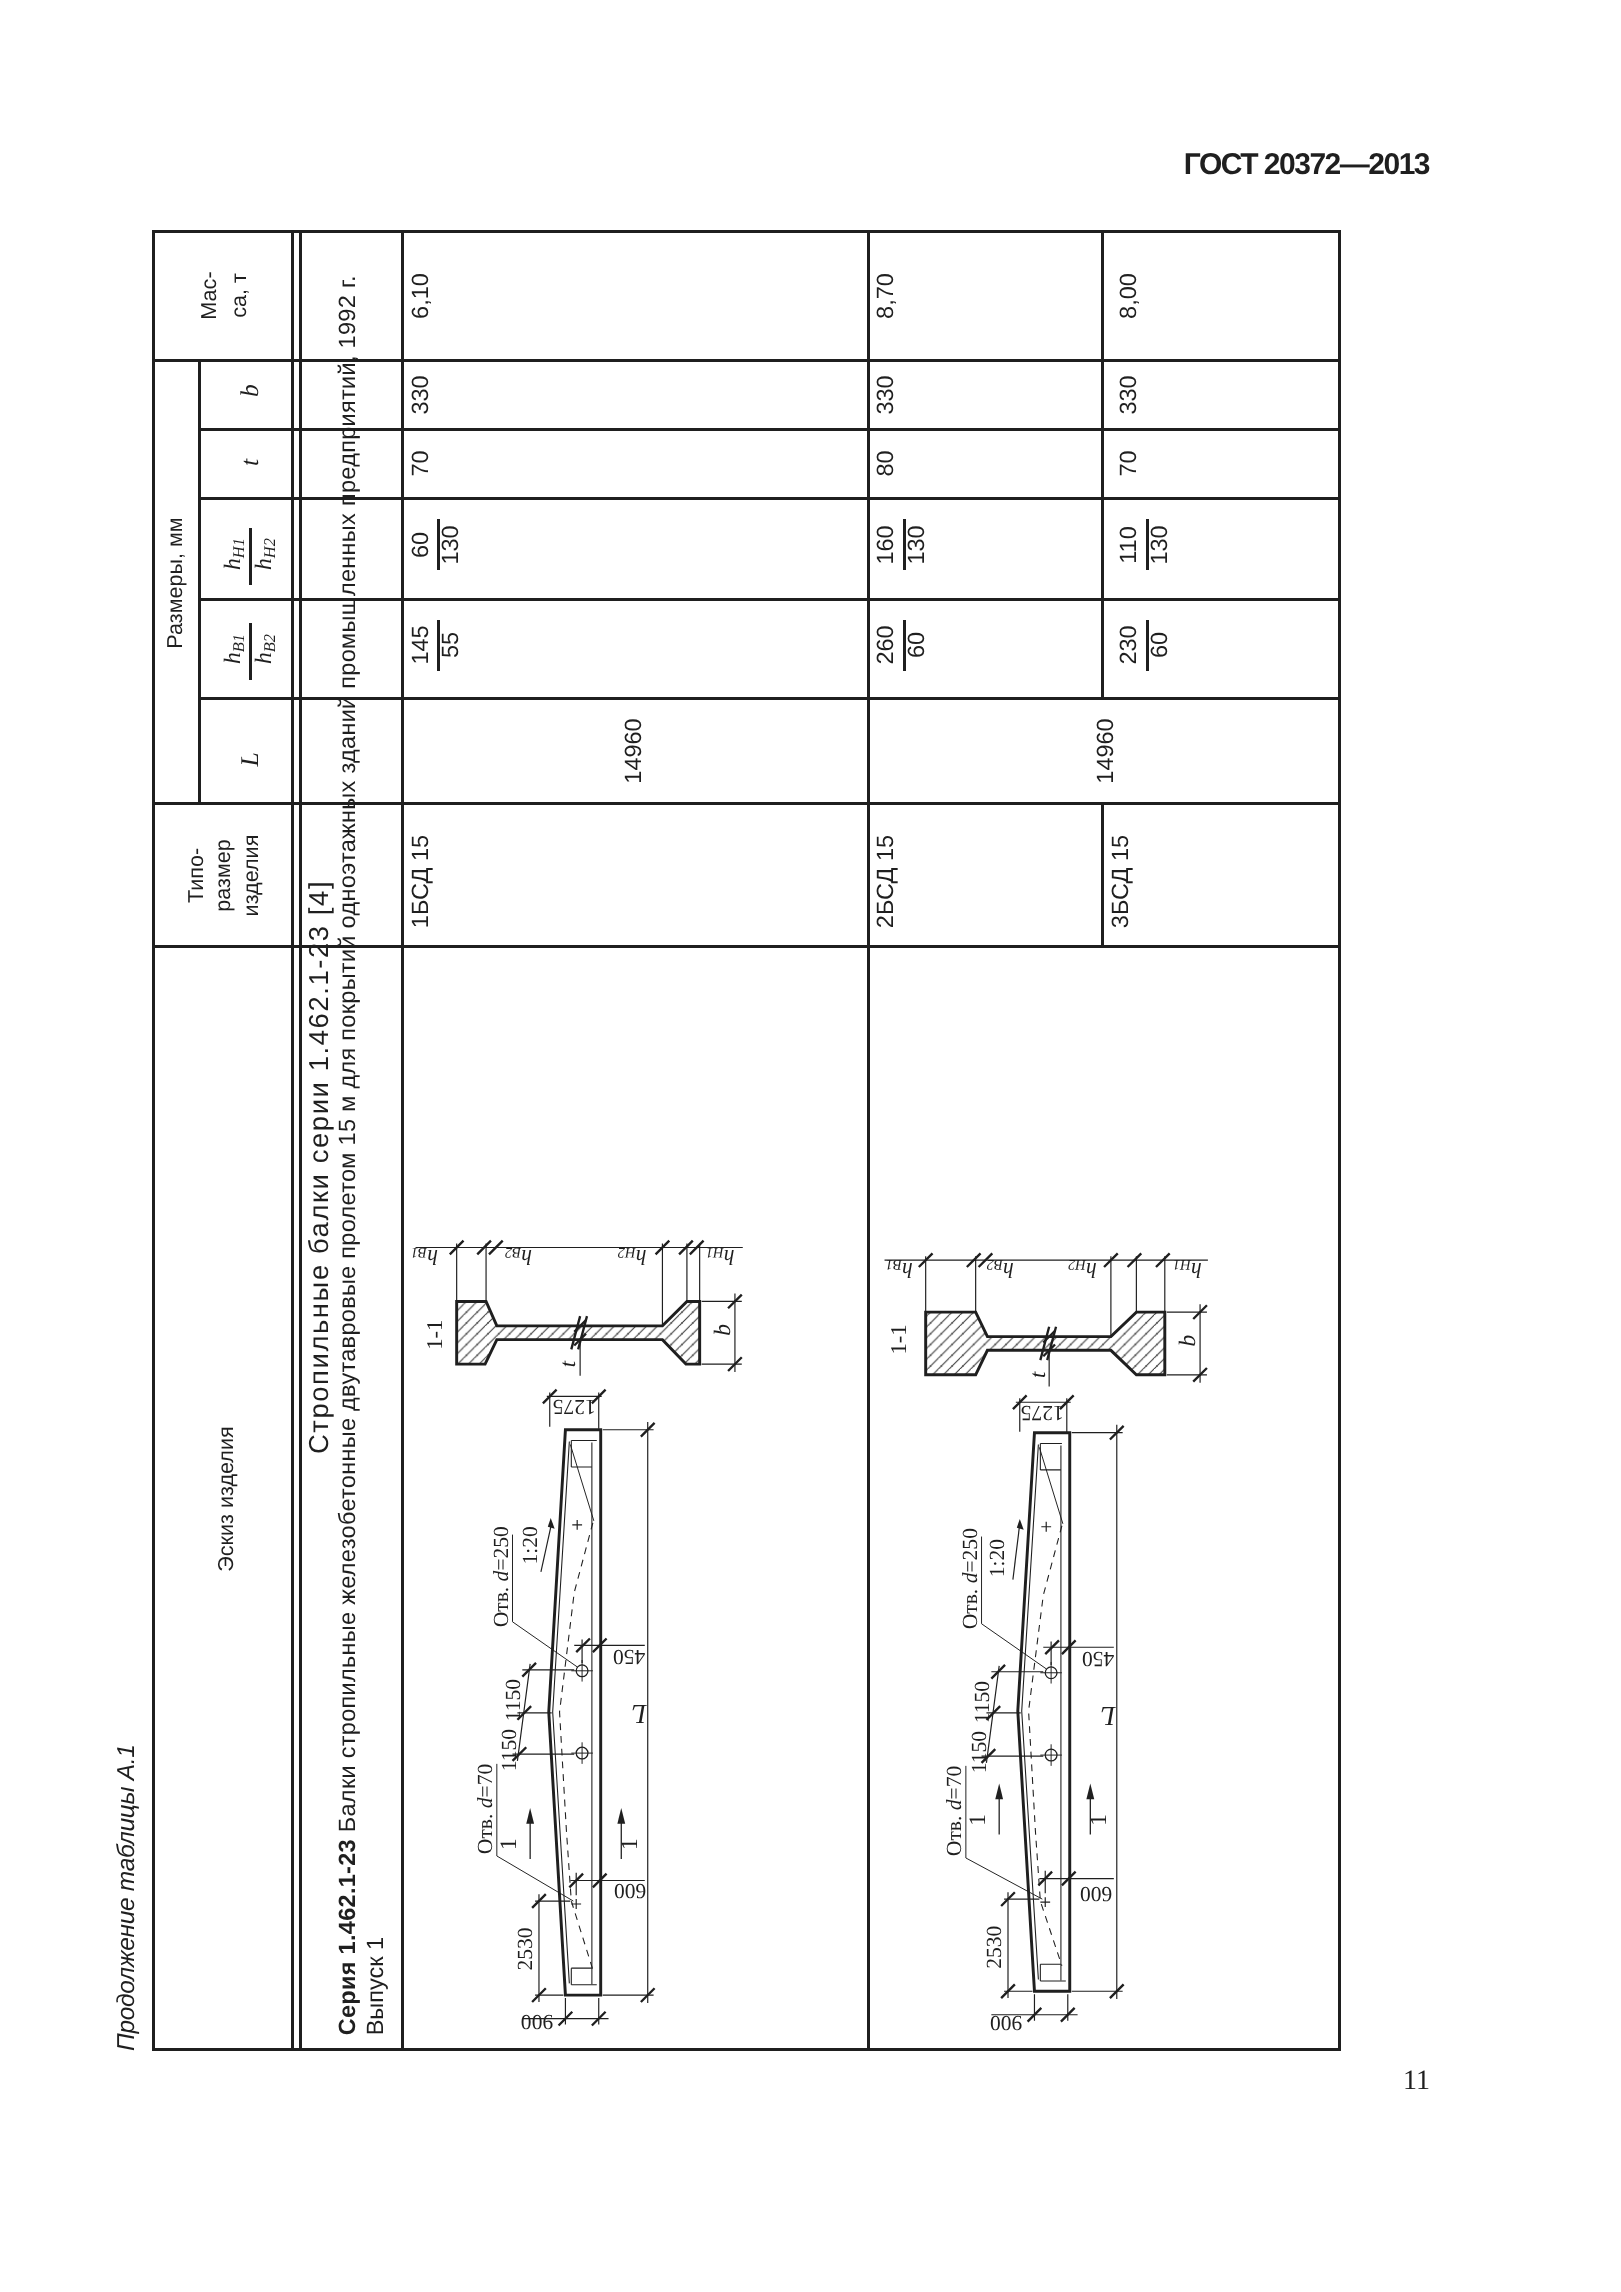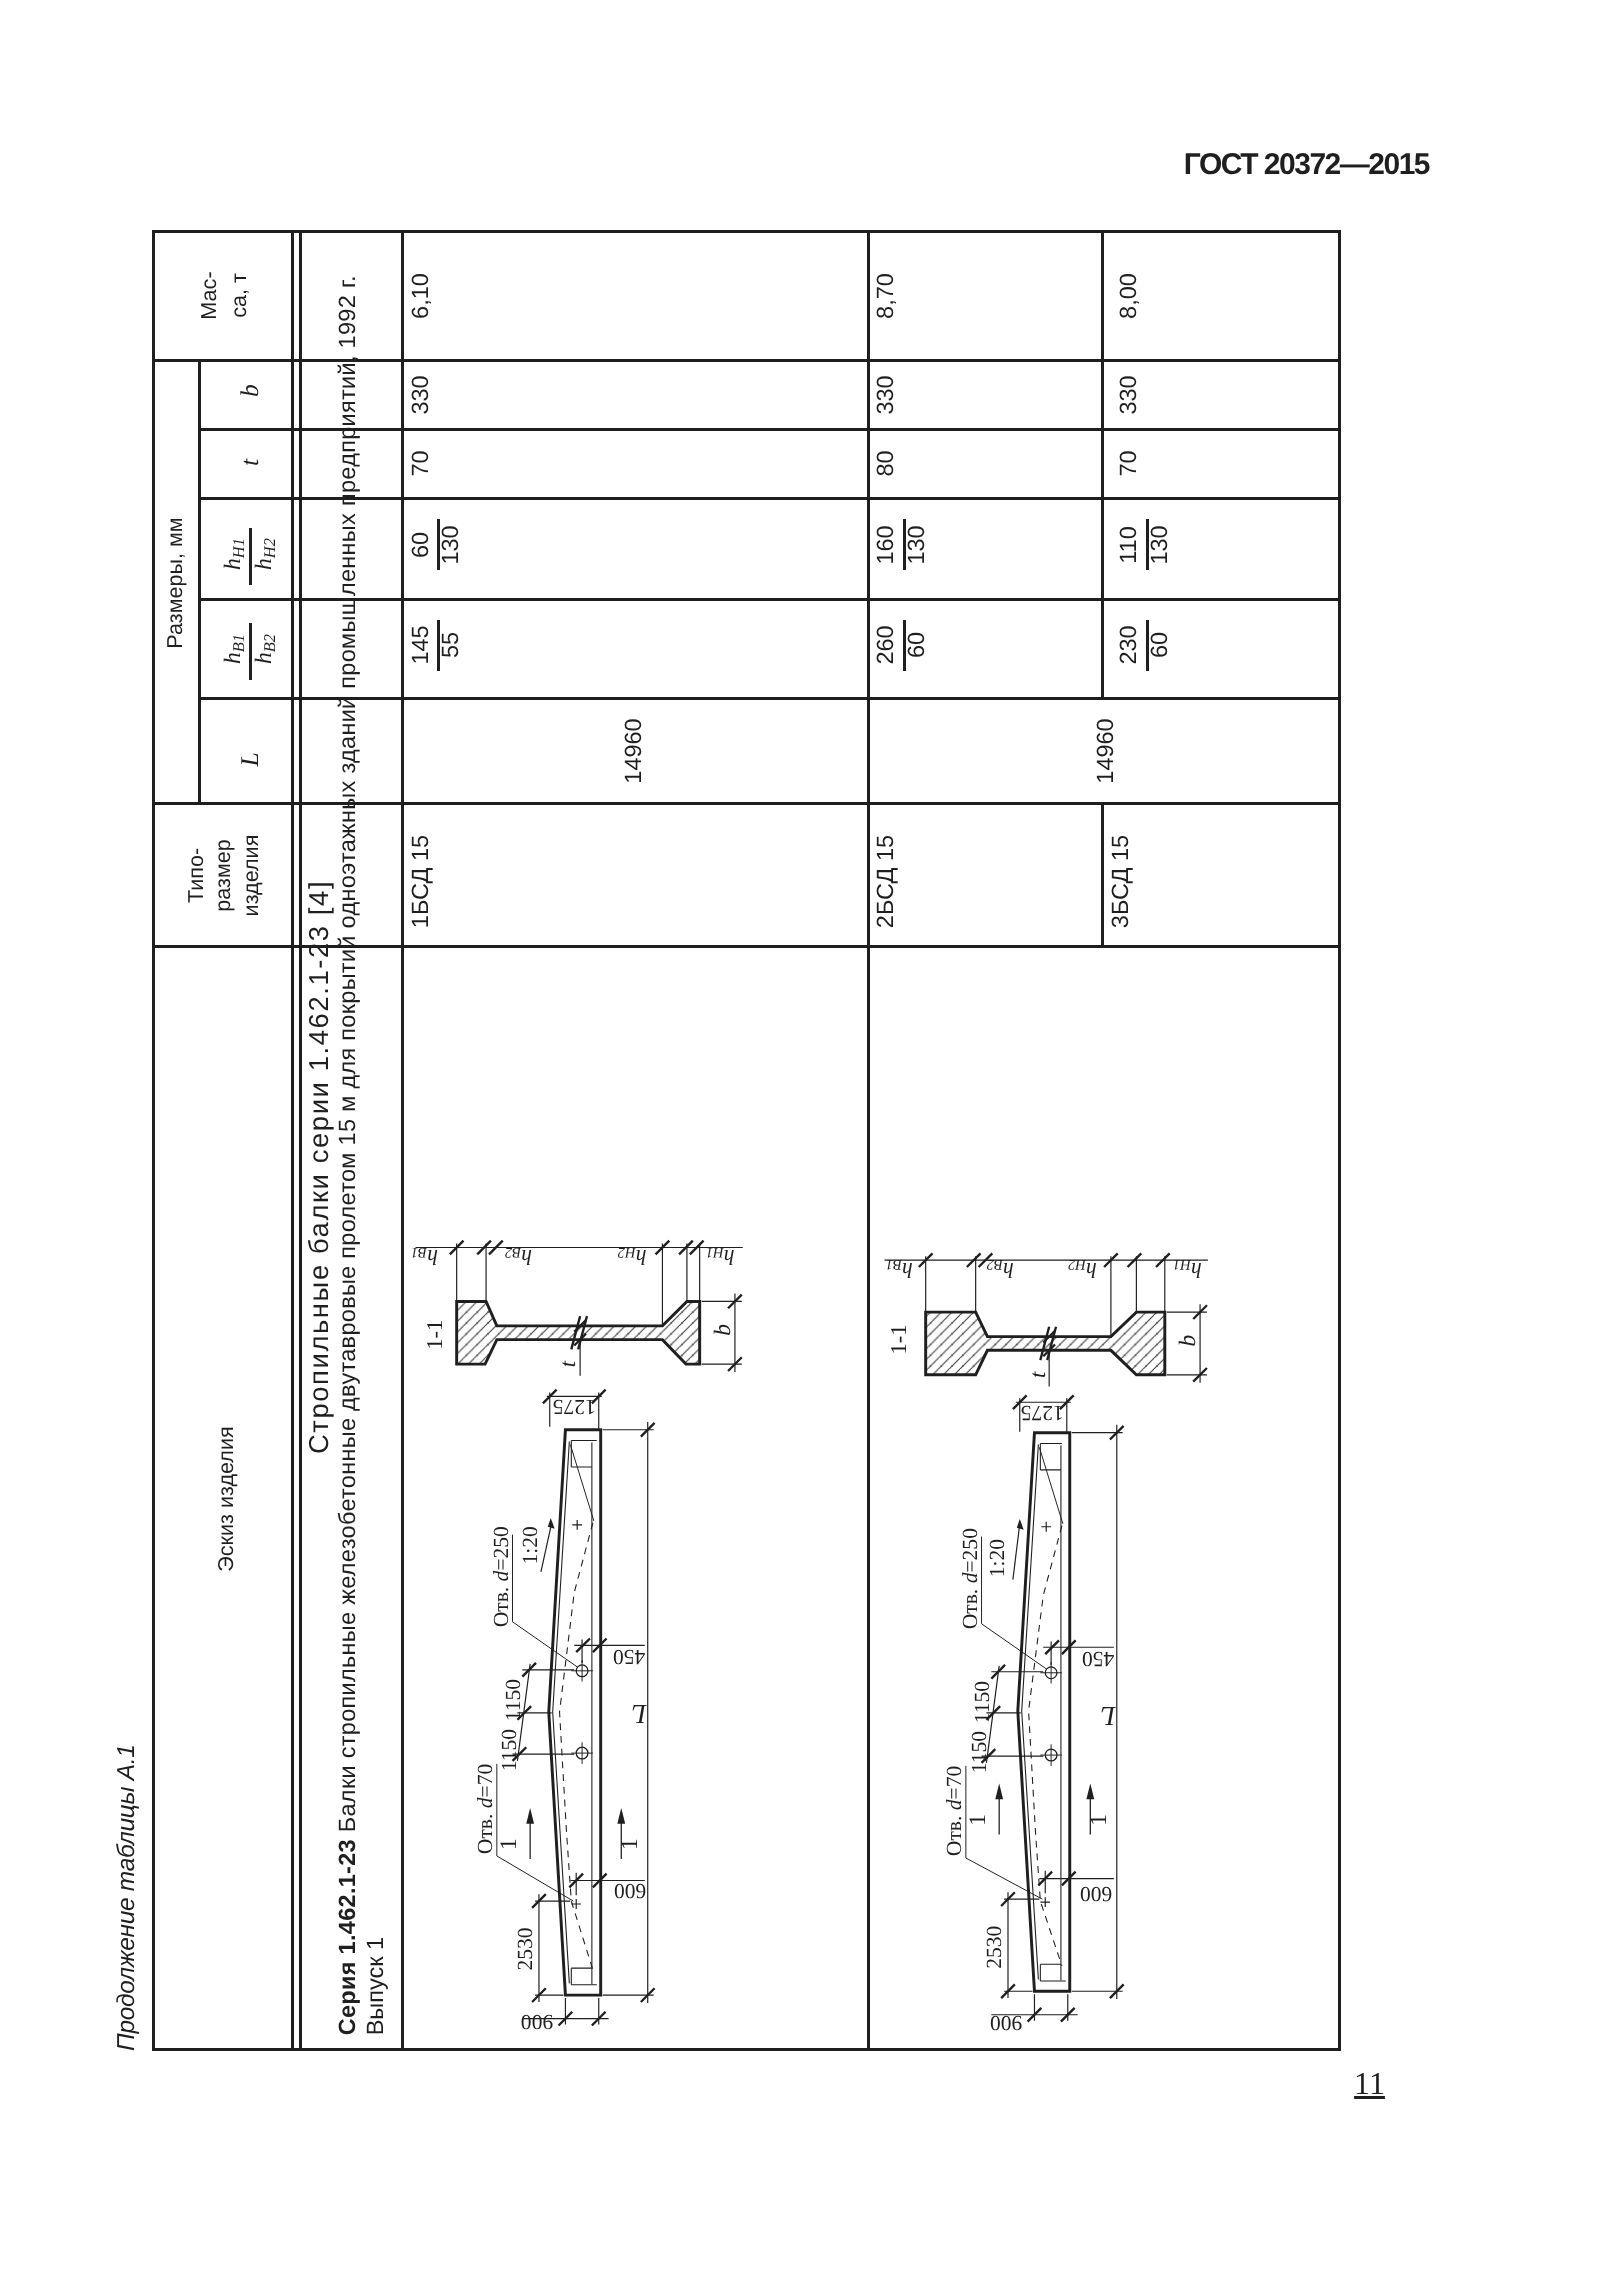--- a/index.html
+++ b/index.html
@@ -9,22 +9,22 @@
 #rot{position:absolute;left:152px;top:230px;width:1821px;height:1189px;
   transform-origin:0 0;transform:translateY(1821px) rotate(-90deg);}
 .ln{position:absolute;background:#1f1f1f;}
 .t{position:absolute;white-space:nowrap;}
 .c{text-align:center;}
 .ser{font-family:"Liberation Serif",serif;}
 sub.s{font-size:70%;vertical-align:-0.25em;line-height:0;}
 </style></head>
 <body>
 <div id="page">
-<div class="t" style="left:1178px;top:148px;width:251px;text-align:right;font-weight:bold;font-size:30px;letter-spacing:-1.5px;">ГОСТ 20372—2015</div>
-<div class="t c ser" style="left:1340px;top:2065px;width:59px;font-size:32px;text-decoration:underline;">11</div>
+<div class="t" style="left:1178px;top:148px;width:251px;text-align:right;font-weight:bold;font-size:30px;letter-spacing:-1.5px;">ГОСТ 20372—2013</div>
+<div class="t c ser" style="left:1387px;top:2065px;width:59px;font-size:28px;">11</div>
 <div id="rot">
 
 <div class="ln" style="left:0px;top:0px;width:1821px;height:2.9px;"></div>
 <div class="ln" style="left:0px;top:139px;width:1821px;height:2.9px;"></div>
 <div class="ln" style="left:0px;top:147px;width:1821px;height:2.9px;"></div>
 <div class="ln" style="left:0px;top:249px;width:1821px;height:2.9px;"></div>
 <div class="ln" style="left:0px;top:715px;width:1821px;height:2.9px;"></div>
 <div class="ln" style="left:1103px;top:949px;width:146px;height:2.9px;"></div>
 <div class="ln" style="left:1351px;top:949px;width:470px;height:2.9px;"></div>
 <div class="ln" style="left:0px;top:1186px;width:1821px;height:2.9px;"></div>

